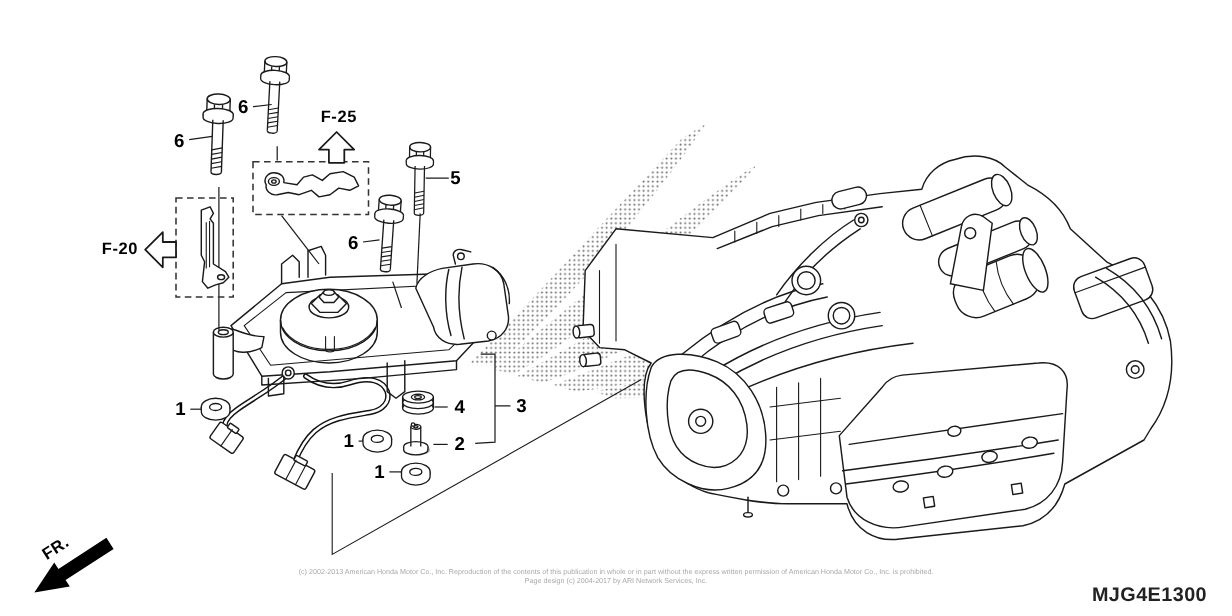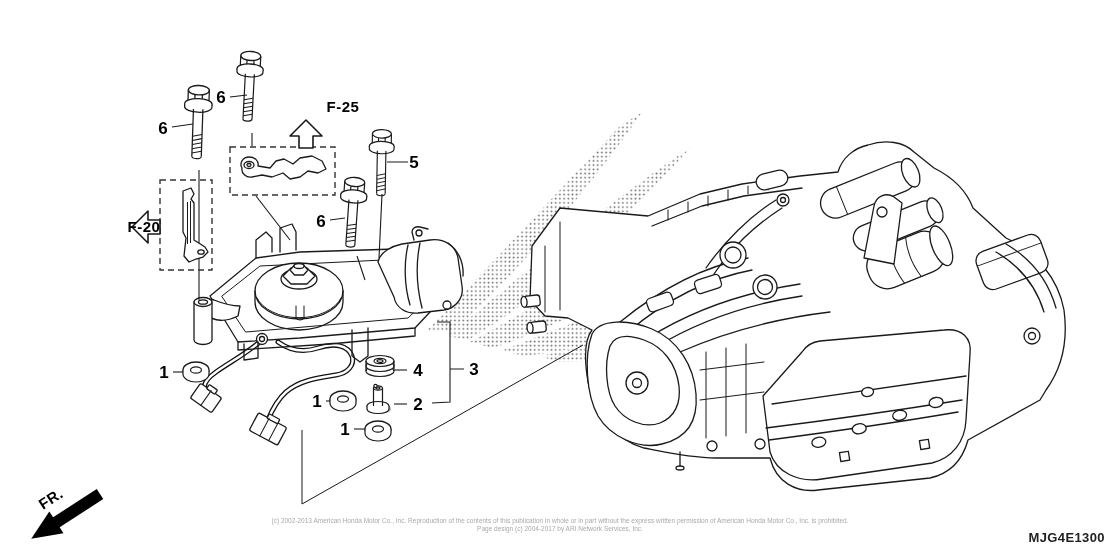--- a/index.html
+++ b/index.html
@@ -3,25 +3,25 @@
 <meta charset="utf-8">
 <style>
   html,body{margin:0;padding:0;}
   body{width:1120px;height:560px;background:#fff;position:relative;overflow:hidden;
        font-family:"Liberation Sans", sans-serif;}
   #stage{position:absolute;left:0;top:0;width:1120px;height:560px;}
   svg{position:absolute;left:0;top:0;}
   .callout{position:absolute;transform:translate(-50%,-50%);font-size:17px;font-weight:600;
            color:#000;letter-spacing:0;line-height:1;}
   .refLabel{position:absolute;transform:translate(-50%,-50%);font-size:15px;font-weight:700;
-            color:#000;line-height:1;letter-spacing:.5px;margin-left:35px;}
+            color:#000;line-height:1;letter-spacing:.5px;}
   .fr-label{position:absolute;left:40px;top:497px;font-size:15px;font-weight:700;color:#000;
             transform:rotate(-33deg);transform-origin:left center;letter-spacing:.5px;}
-  .code-label{position:absolute;left:985px;top:530px;width:120px;text-align:right;
-              font-size:13px;font-weight:700;color:#222;letter-spacing:.4px;}
+  .code-label{position:absolute;left:985px;top:530px;width:120px;text-align:center;
+              font-size:18px;font-weight:700;color:#222;letter-spacing:.4px;}
   .footer{position:absolute;left:0;top:517px;width:100%;text-align:center;color:#a9a9a9;
           font-size:6.5px;line-height:8px;}
 </style>
 </head>
 <body>
 
 <div id="stage">
 
 <svg width="1120" height="560" viewBox="0 0 1120 560">
   <defs>

